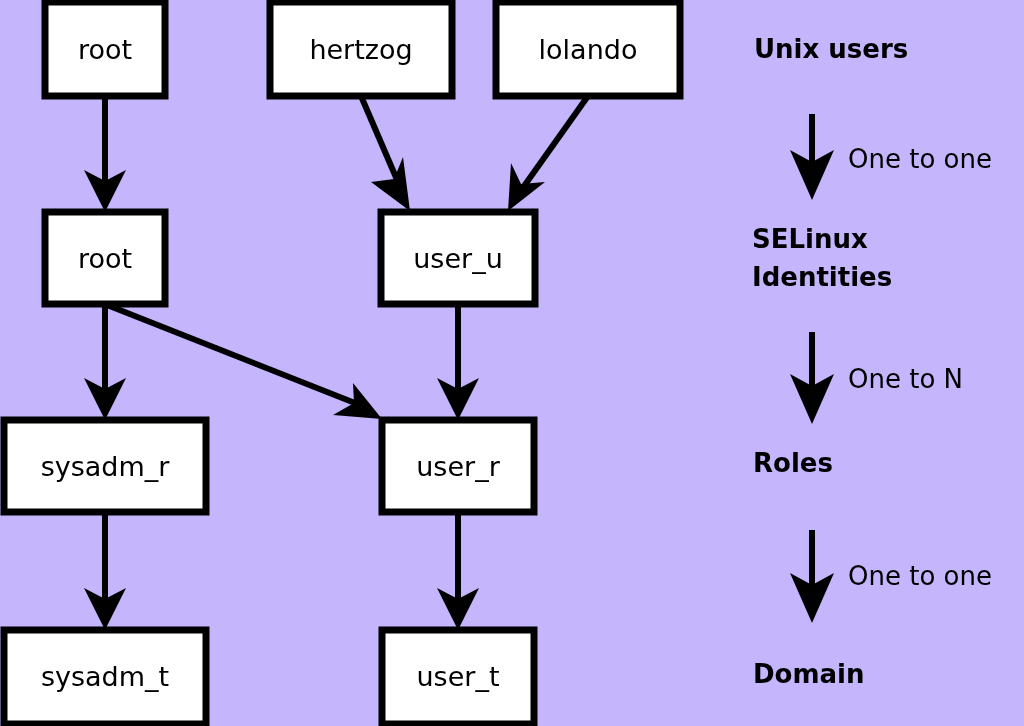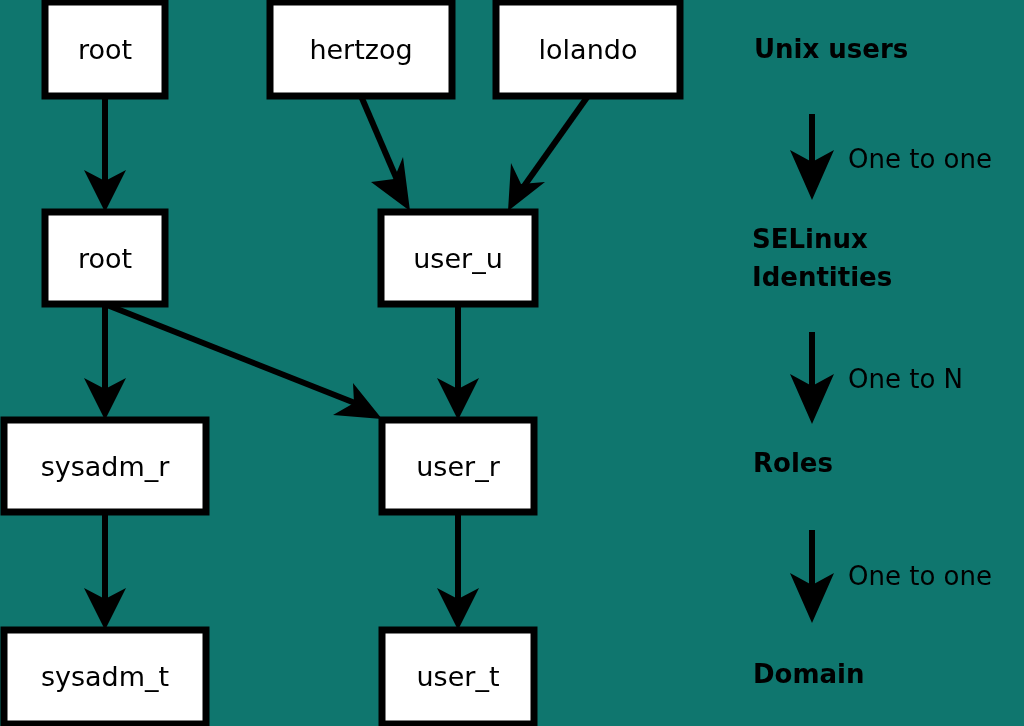--- a/index.html
+++ b/index.html
@@ -10,21 +10,21 @@
   body {
     width: 1024px;
     height: 726px;
     font-family: "DejaVu Sans", sans-serif;
     overflow: hidden;
   }
   #diagram-root {
     position: relative;
     width: 1024px;
     height: 726px;
-    background: #0f766e;
+    background: #c4b5fd;
   }
   svg.canvas {
     display: block;
     width: 1024px;
     height: 726px;
   }
   .node-box {
     fill: #ffffff;
     stroke: #000000;
     stroke-width: 7;

